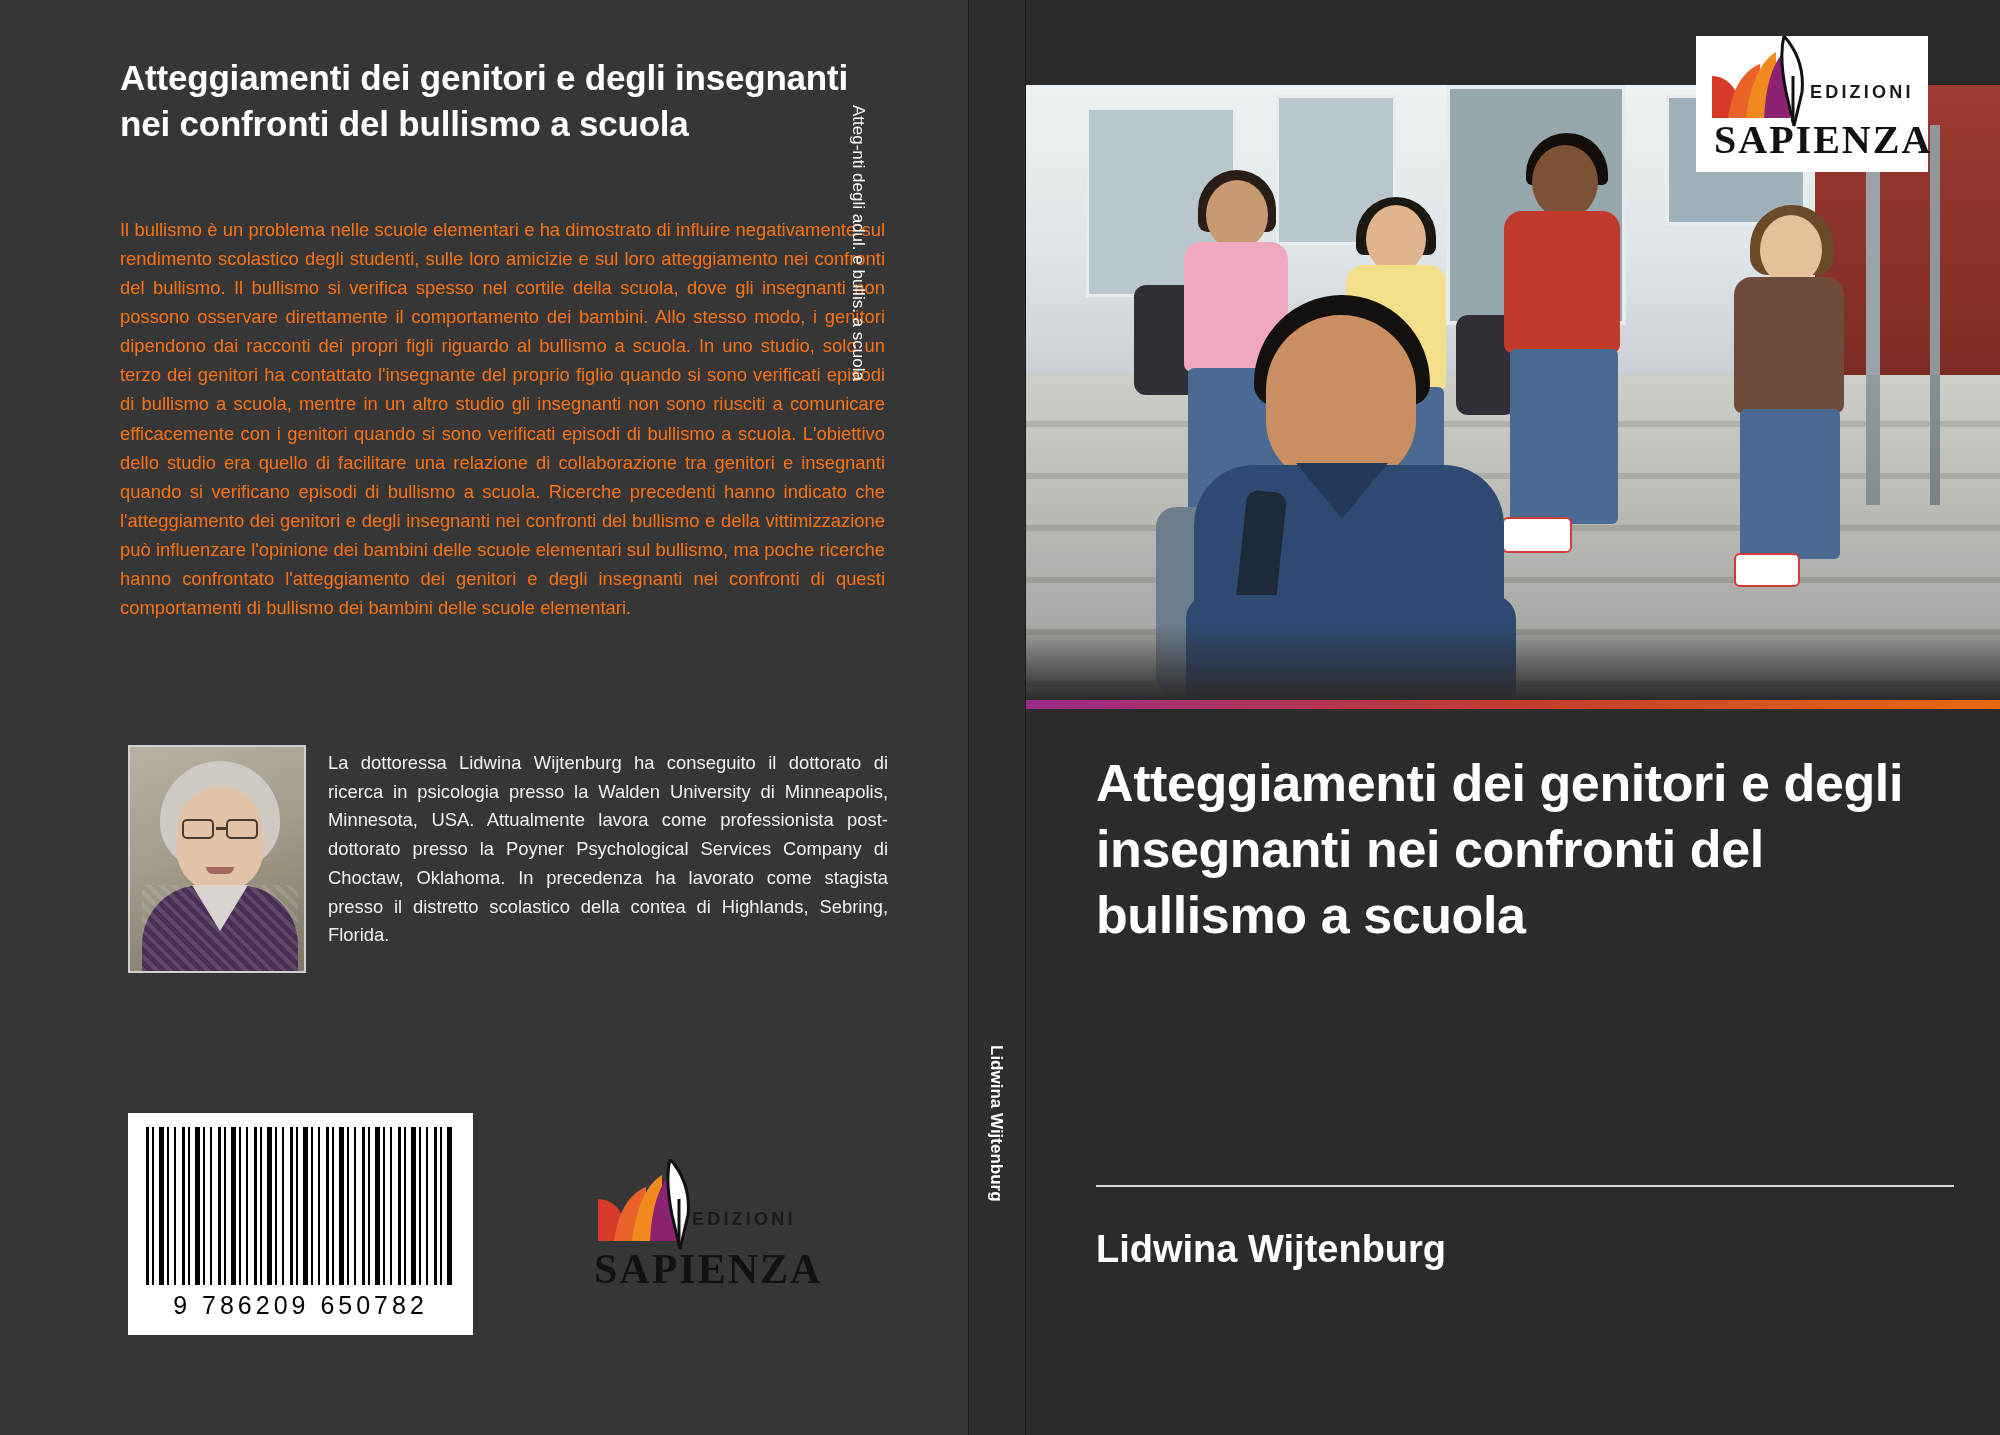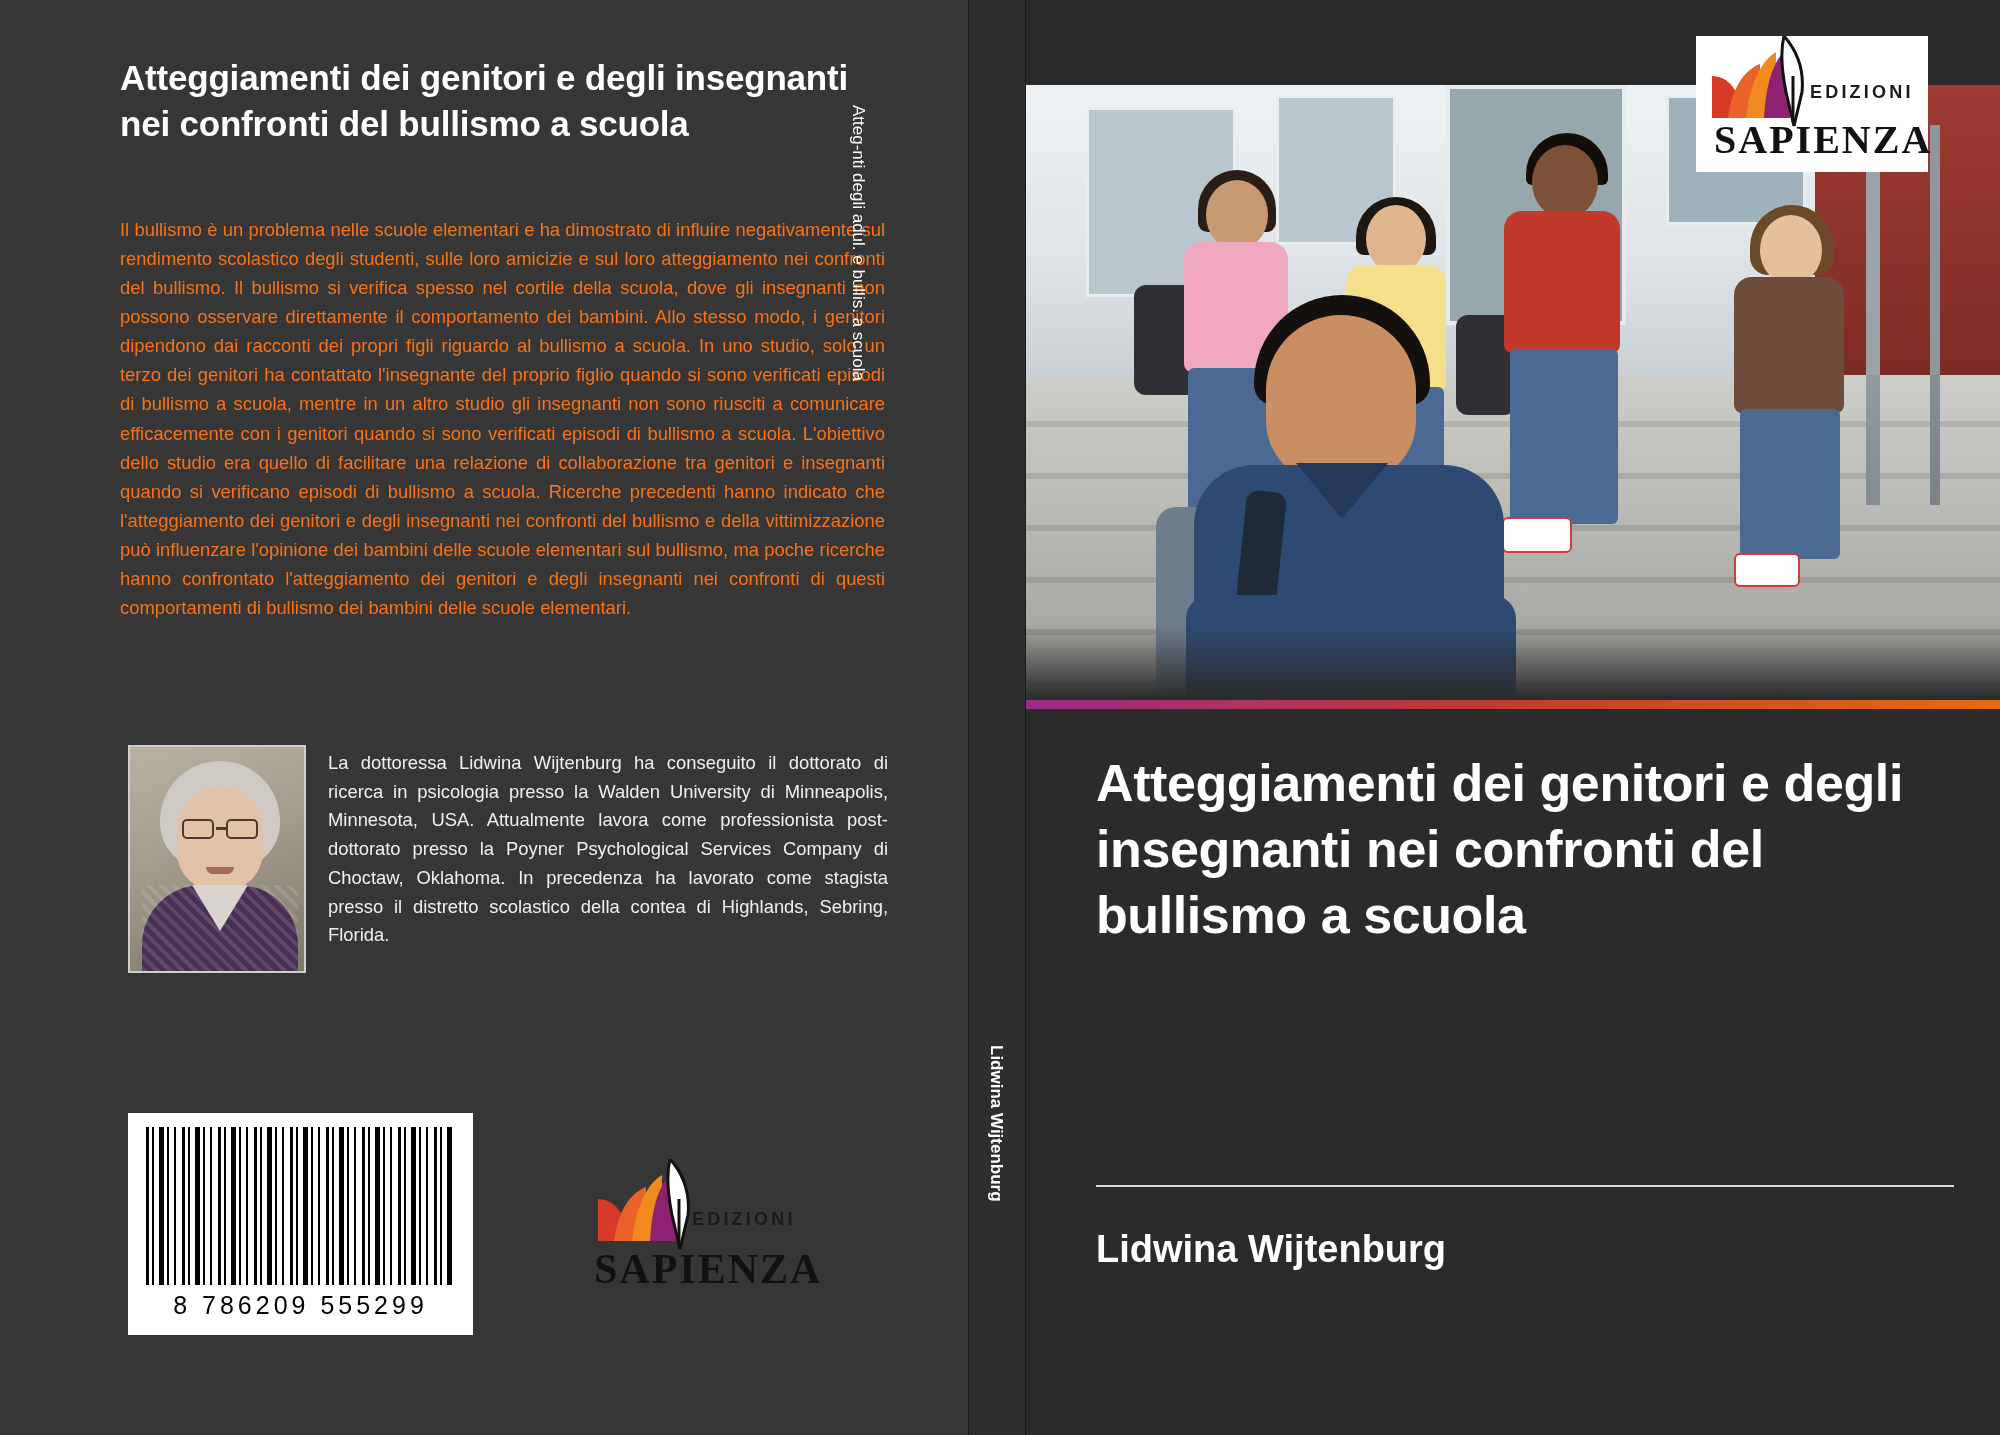--- a/index.html
+++ b/index.html
@@ -300,21 +300,21 @@
         <div class="ph-mouth"></div>
         <div class="ph-body"></div>
         <div class="ph-pattern"></div>
         <div class="ph-collar"></div>
       </div>
       <div class="author-bio">La dottoressa Lidwina Wijtenburg ha conseguito il dottorato di ricerca in psicologia presso la Walden University di Minneapolis, Minnesota, USA. Attualmente lavora come professionista post-dottorato presso la Poyner Psychological Services Company di Choctaw, Oklahoma. In precedenza ha lavorato come stagista presso il distretto scolastico della contea di Highlands, Sebring, Florida.</div>
     </div>
 
     <div class="barcode-box">
       <div class="barcode-bars"></div>
-      <div class="barcode-num">8 786209 555299</div>
+      <div class="barcode-num">9 786209 650782</div>
     </div>
 
     <div class="pub-logo-back">
       <div class="logo-wrap">
         <svg class="logo-fan" viewBox="0 0 96 78">
           <path d="M6 76 L6 34 C22 34 34 48 38 76 Z" fill="#d83a2a"></path>
           <path d="M22 76 C26 46 38 28 54 22 L54 76 Z" fill="#e8622a"></path>
           <path d="M40 76 C44 40 56 18 70 10 L70 76 Z" fill="#f08a1e"></path>
           <path d="M58 76 C60 36 70 14 84 4 L84 76 Z" fill="#8e2272"></path>
         </svg>

